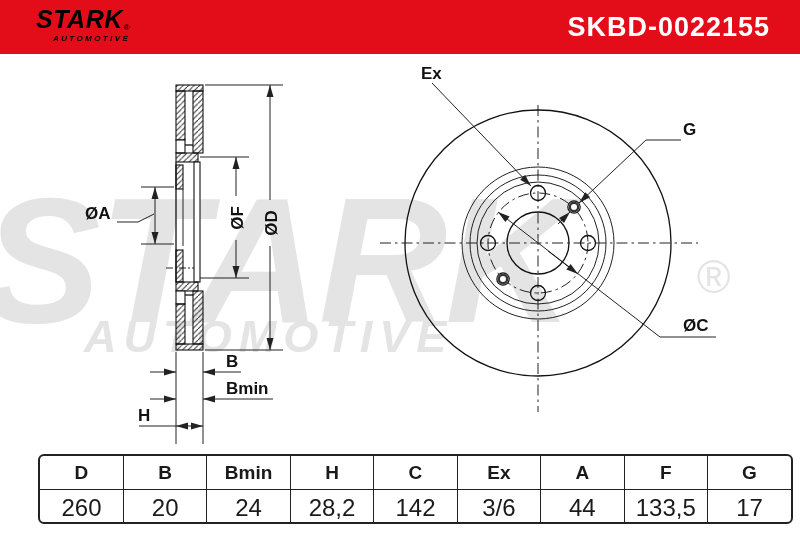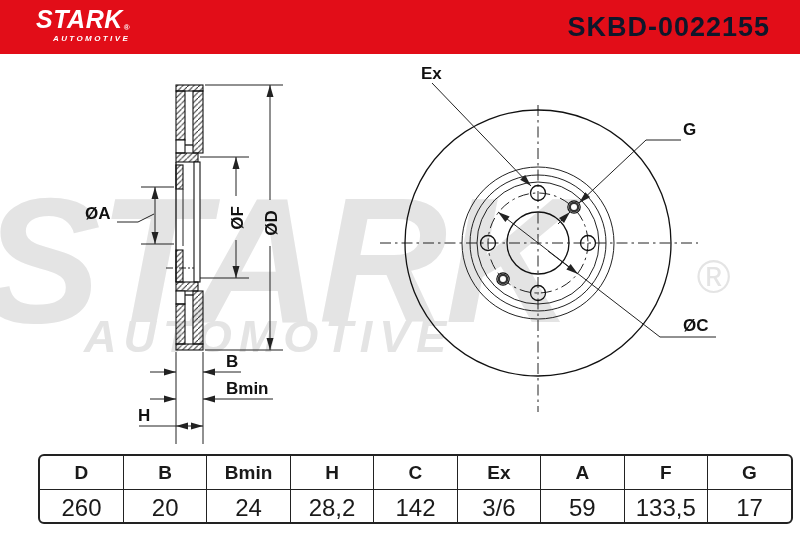--- a/index.html
+++ b/index.html
@@ -1,25 +1,25 @@
 <!DOCTYPE html>
 <html><head>
 <meta charset="utf-8">
 <style>
   html,body{margin:0;padding:0;background:#fff;}
   #page{position:relative;width:800px;height:533px;background:#ffffff;overflow:hidden;
         font-family:"Liberation Sans","DejaVu Sans",sans-serif;color:#1a1a1a;}
 
   
   #header{position:absolute;left:0;top:0;width:800px;height:54px;background:#E20D18;}
-  #logo{position:absolute;left:36px;top:7px;color:#ffffff;line-height:1;}
+  #logo{position:absolute;left:36px;top:7px;color:#000000;line-height:1;}
   #logo .brand{font-size:25px;font-weight:900;font-style:italic;letter-spacing:.5px;}
   #logo .reg{font-size:8px;font-weight:700;vertical-align:-2px;margin-left:1px;}
   #logo .sub{font-size:8px;font-weight:700;font-style:italic;letter-spacing:2.4px;margin-left:17px;margin-top:3px;}
-  #partno{position:absolute;right:30px;top:12px;color:#0f172a;font-size:27px;font-weight:700;letter-spacing:1px;}
+  #partno{position:absolute;right:30px;top:12px;color:#ffffff;font-size:27px;font-weight:700;letter-spacing:1px;}
 
   
   .wm{position:absolute;color:#E4E4E4;font-style:italic;font-weight:900;line-height:1;user-select:none;}
   #wm-word{left:-18px;top:172px;font-size:178px;letter-spacing:-2px;}
   #wm-reg{left:696px;top:254px;font-size:46px;font-weight:400;}
   #wm-sub{left:84px;top:314px;font-size:45px;letter-spacing:7px;}
 
   
   #draw{position:absolute;left:0;top:54px;}
   .out{stroke:#111;stroke-width:1.3;fill:none;}
@@ -184,21 +184,21 @@
         <th>F</th>
         <th>G</th>
       </tr>
       <tr>
         <td>260</td>
         <td>20</td>
         <td>24</td>
         <td>28,2</td>
         <td>142</td>
         <td>3/6</td>
-        <td>59</td>
+        <td>44</td>
         <td>133,5</td>
         <td>17</td>
       </tr>
     </tbody>
       </table>
   </div>
 
 </div>
 
 </body></html>

